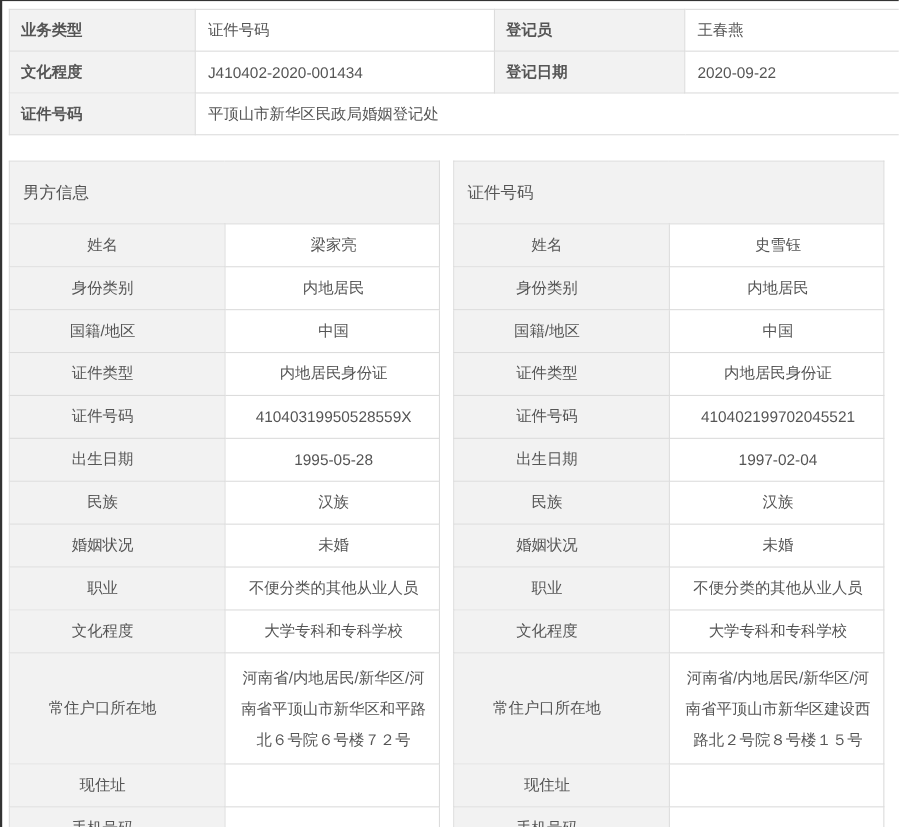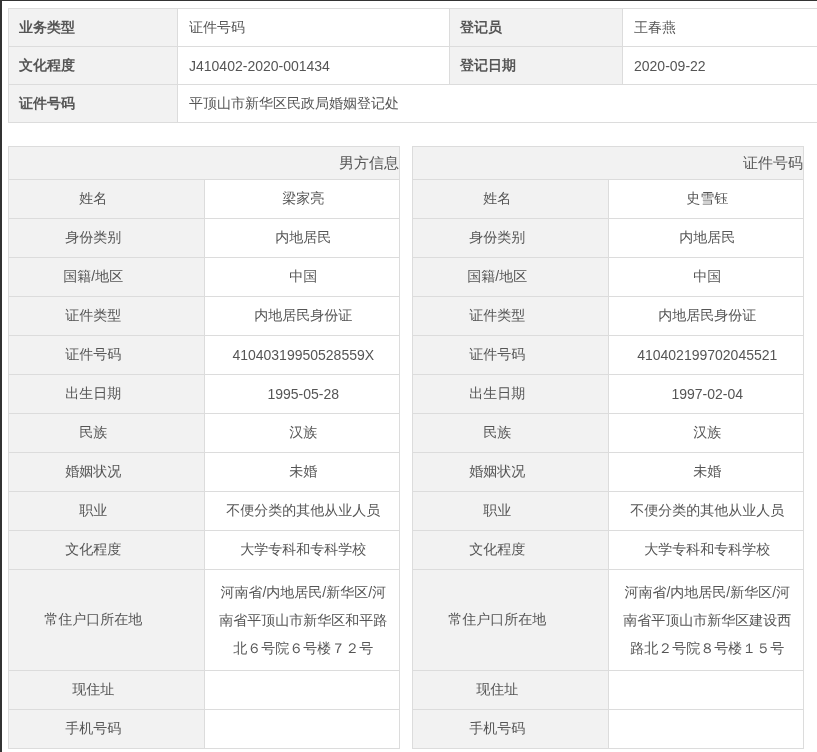--- a/index.html
+++ b/index.html
@@ -49,21 +49,21 @@
     width:160px;background:var(--label_bg);
     text-align:center;padding:0 32px 0 6px;
   }
   .person .val{
     background:var(--value_bg);
     text-align:center;padding:0 8px 0 11px;
     word-break:break-all;
   }
   .person .hdr td{
     height:32px;background:var(--label_bg);
-    text-align:right;font-size:15px;padding:0;
+    text-align:left;font-size:15px;padding:12px;
   }
   .person .tall td{height:92px;}
   .person .tall .val{line-height:28px;padding-top:4px;padding-bottom:4px;}
 </style>
 </head>
 <body>
 
 <table class="top-table">
   <tbody>
       <tr>

